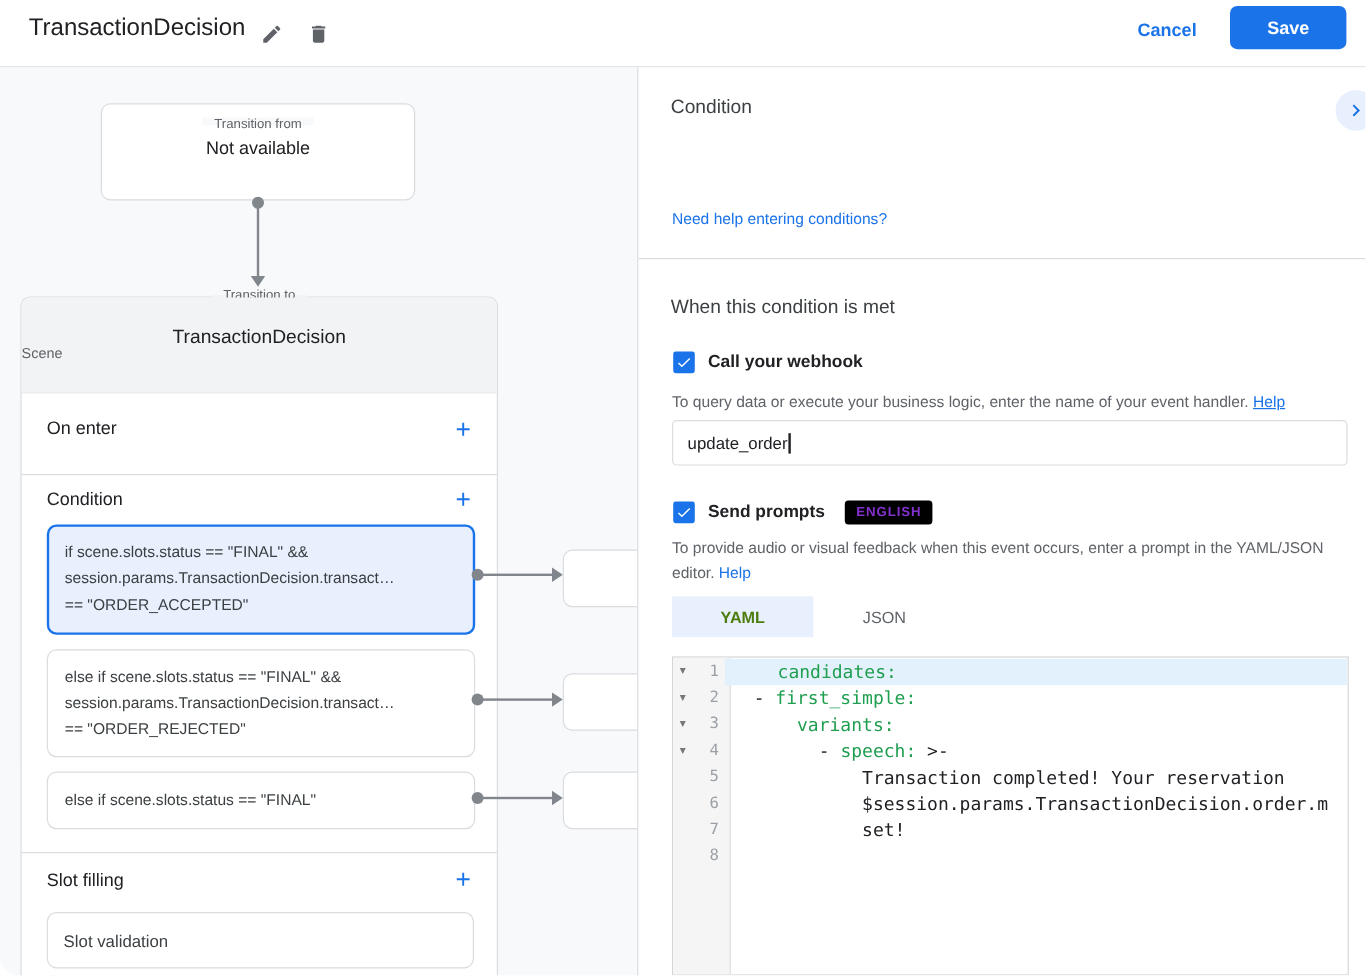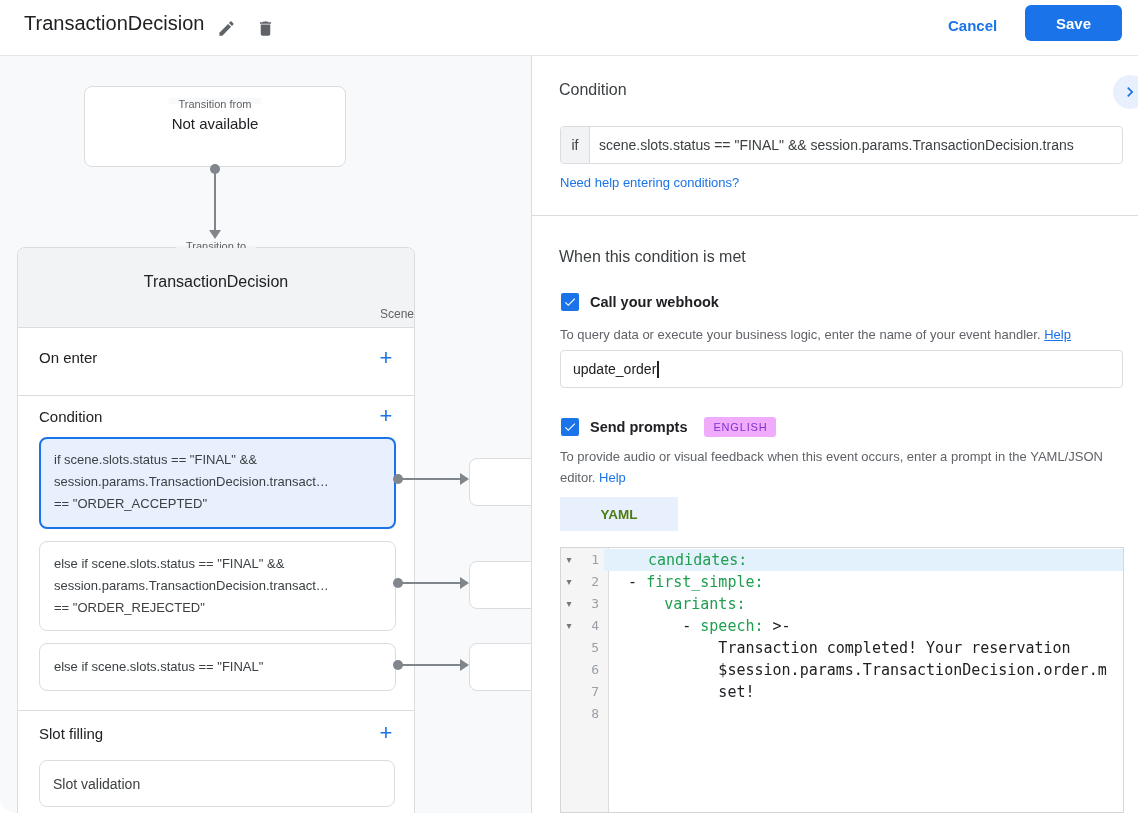--- a/index.html
+++ b/index.html
@@ -38,21 +38,21 @@
   .target-box { position:absolute; left:469px; width:75px; height:48px; background:#fff;
     border:1px solid #dadce0; border-radius:8px; }
 
   .scene-card { position:absolute; left:17px; top:191px; width:398px; height:640px; background:#fff;
     border:1px solid #dadce0; border-radius:8px; }
   .card-legend { position:absolute; top:-8px; left:50%; transform:translateX(-50%); font-size:11px;
     color:#5f6368; padding:0 10px; white-space:nowrap; background:linear-gradient(#f8f9fa 50%, #f1f3f4 50%); }
   .card-header { position:absolute; left:0; top:0; width:100%; height:80px; background:#f1f3f4;
     border-bottom:1px solid #dadce0; border-radius:8px 8px 0 0; }
   .card-title { position:absolute; left:0; right:0; top:25px; text-align:center; font-size:16px; color:#202124; }
-  .card-subtitle { position:absolute; left:0; right:0; top:59px; text-align:right; font-size:12px; color:#5f6368; }
+  .card-subtitle { position:absolute; left:0; right:0; top:39px; text-align:left; font-size:12px; color:#5f6368; }
   .section-label { position:absolute; left:21px; font-size:15px; color:#202124; }
   .plus-btn { position:absolute; right:16px; width:24px; height:24px; border:none; background:none;
     color:#1a73e8; font-size:22px; line-height:24px; cursor:pointer; font-family:inherit; }
   .card-divider { position:absolute; left:0; width:100%; height:1px; background:#dadce0; }
 
   .cond-item { position:absolute; left:21px; width:357px; background:#fff; border:1px solid #dadce0;
     border-radius:8px; padding:11px 14px; font-size:13px; line-height:22px; color:#3c4043; cursor:pointer; }
   .cond-item.selected { background:#e8f0fe; border:2px solid #1a73e8; padding:10px 13px; }
   .slot-box { position:absolute; left:21px; width:356px; height:47px; background:#fff; border:1px solid #dadce0;
     border-radius:8px; font-size:14px; color:#3c4043; display:flex; align-items:center; padding-left:13px; cursor:pointer; }
@@ -75,21 +75,21 @@
   .link { color:#1a73e8; text-decoration:none; cursor:pointer; }
   .link.u { text-decoration:underline; }
   .help-line { position:absolute; left:28px; top:119px; font-size:13px; }
   .panel-divider { position:absolute; left:0; top:159px; width:607px; height:1px; background:#dadce0; }
 
   .cb-row { position:absolute; left:29px; display:flex; align-items:center; gap:11px; }
   .checkbox { width:18px; height:18px; background:#1a73e8; border-radius:2px; display:flex; align-items:center;
     justify-content:center; cursor:pointer; flex:none; }
   .checkbox svg { width:14px; height:14px; }
   .cb-label { font-size:14.5px; font-weight:700; color:#202124; }
-  .badge { font-size:11px; font-weight:400; letter-spacing:.8px; color:#8430ce; background:#f0abfc;
+  .badge { font-size:11px; font-weight:700; letter-spacing:.8px; color:#8430ce; background:#000000;
     padding:4px 9px; border-radius:3px; margin-left:6px; }
   .desc { position:absolute; left:28px; font-size:13px; color:#5f6368; line-height:21px; }
 
   .text-input { position:absolute; left:28px; width:563px; height:38px; border:1px solid #dadce0;
     border-radius:4px; background:#fff; display:flex; align-items:center; padding-left:12px;
     font-size:14px; color:#202124; }
   .caret { display:inline-block; width:1.5px; height:17px; background:#202124; margin-left:1px; }
 
   .tab { position:absolute; top:441px; width:118px; height:34px; display:flex; align-items:center;
     justify-content:center; font-size:13.5px; cursor:pointer; }
@@ -199,24 +199,20 @@
   </div>
 
   <div class="panel">
     <div class="panel-h" style="left:27px; top:25px;">Condition</div>
     <button class="chevron-btn">
       <svg viewBox="0 0 24 24">
           <path d="M10 6L8.59 7.41 13.17 12l-4.58 4.59L10 18l6-6z"></path>
         </svg>
     </button>
 
-    <div class="if-row">
-      <div class="if-cell">if</div>
-      <div class="if-value">scene.slots.status == "FINAL" &amp;&amp; session.params.TransactionDecision.trans</div>
-    </div>
 
     <div class="help-line">
       <span class="link">Need help entering conditions?</span>
     </div>
 
     <div class="panel-divider"></div>
 
     <div class="panel-h" style="left:27px; top:192px;">When this condition is met</div>
 
     <div class="cb-row" style="top:237px;">
@@ -244,20 +240,21 @@
       </div>
       <span class="cb-label">Send prompts</span>
       <span class="badge">ENGLISH</span>
     </div>
     <div class="desc" style="top:390px; width:556px;">
       <span>To provide audio or visual feedback when this event occurs, enter a prompt in the YAML/JSON editor.</span>
       <span class="link">Help</span>
     </div>
 
     <div class="tab active" style="left:28px;">YAML</div>
+    <div class="tab inactive" style="left:146px;">JSON</div>
 
     <div class="editor">
       <div class="ed-gutter-bg"></div>
       <div class="ed-rows">
           <div class="ed-row"><span class="ed-fold">▾</span><span class="ed-num">1</span><span class="ed-code hl"><span class="tok-key">candidates:</span></span></div>
           <div class="ed-row"><span class="ed-fold">▾</span><span class="ed-num">2</span><span class="ed-code"><span class="tok-plain">  - </span><span class="tok-key">first_simple:</span></span></div>
           <div class="ed-row"><span class="ed-fold">▾</span><span class="ed-num">3</span><span class="ed-code"><span class="tok-plain">      </span><span class="tok-key">variants:</span></span></div>
           <div class="ed-row"><span class="ed-fold">▾</span><span class="ed-num">4</span><span class="ed-code"><span class="tok-plain">        - </span><span class="tok-key">speech:</span><span class="tok-plain"> &gt;-</span></span></div>
           <div class="ed-row"><span class="ed-fold"></span><span class="ed-num">5</span><span class="ed-code"><span class="tok-plain">            Transaction completed! Your reservation</span></span></div>
           <div class="ed-row"><span class="ed-fold"></span><span class="ed-num">6</span><span class="ed-code"><span class="tok-plain">            $session.params.TransactionDecision.order.m</span></span></div>

